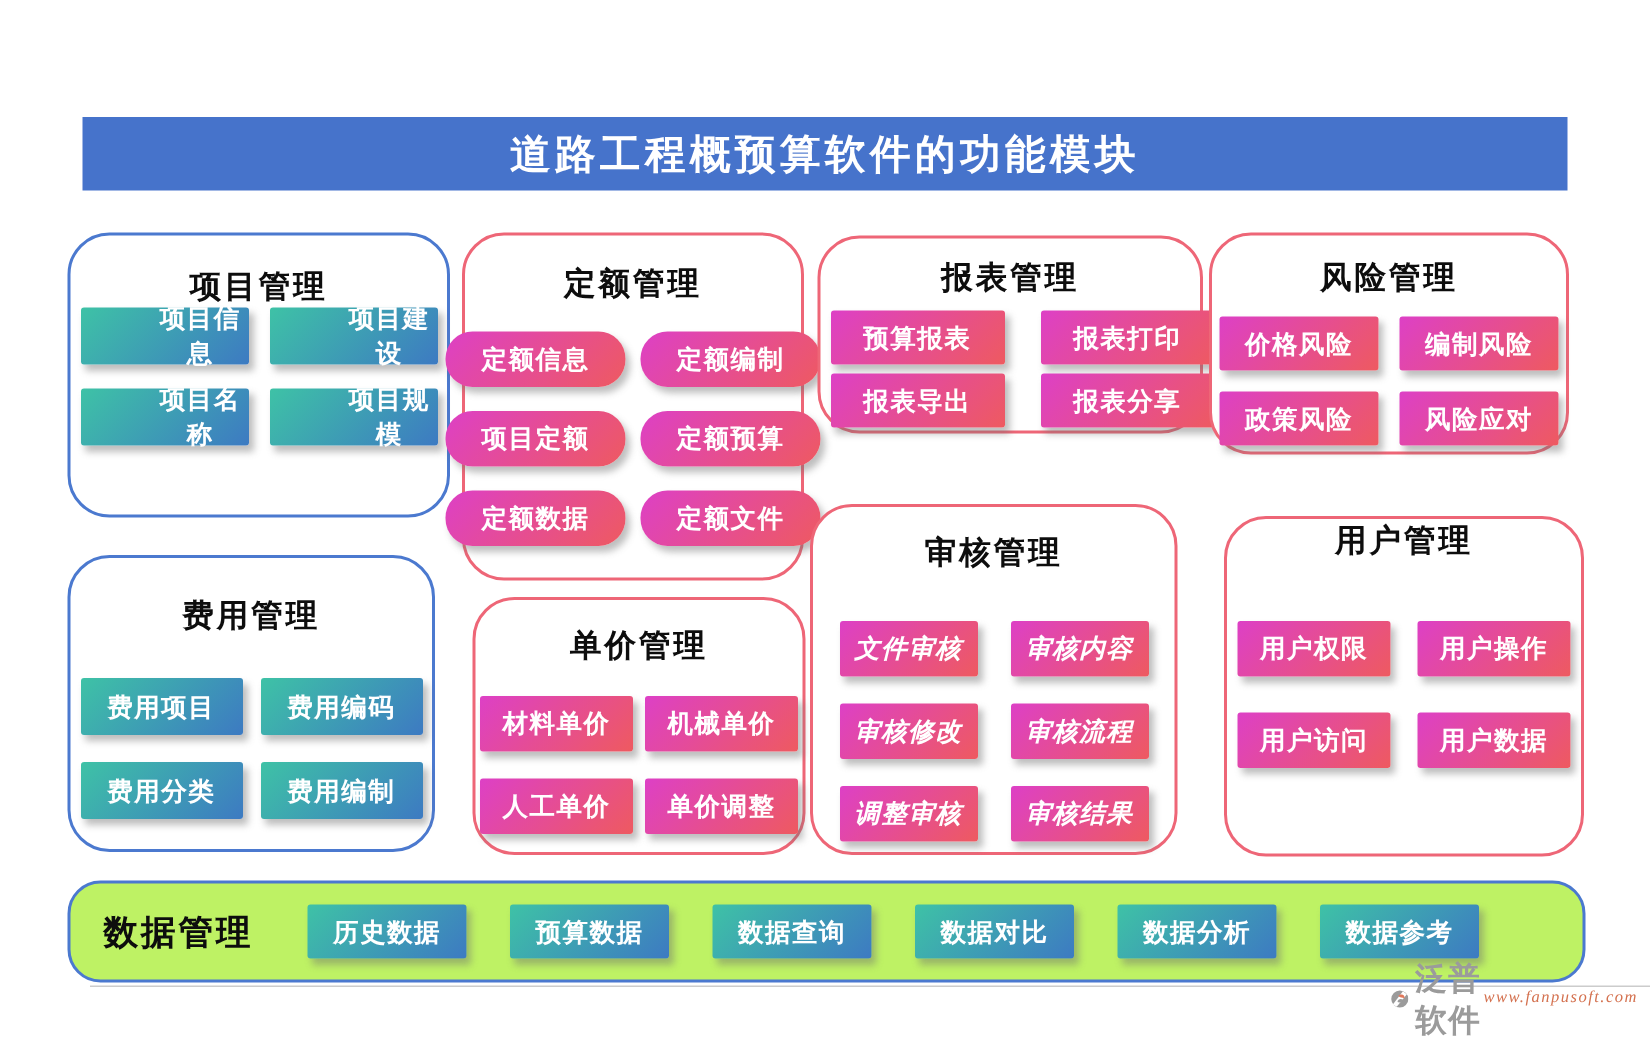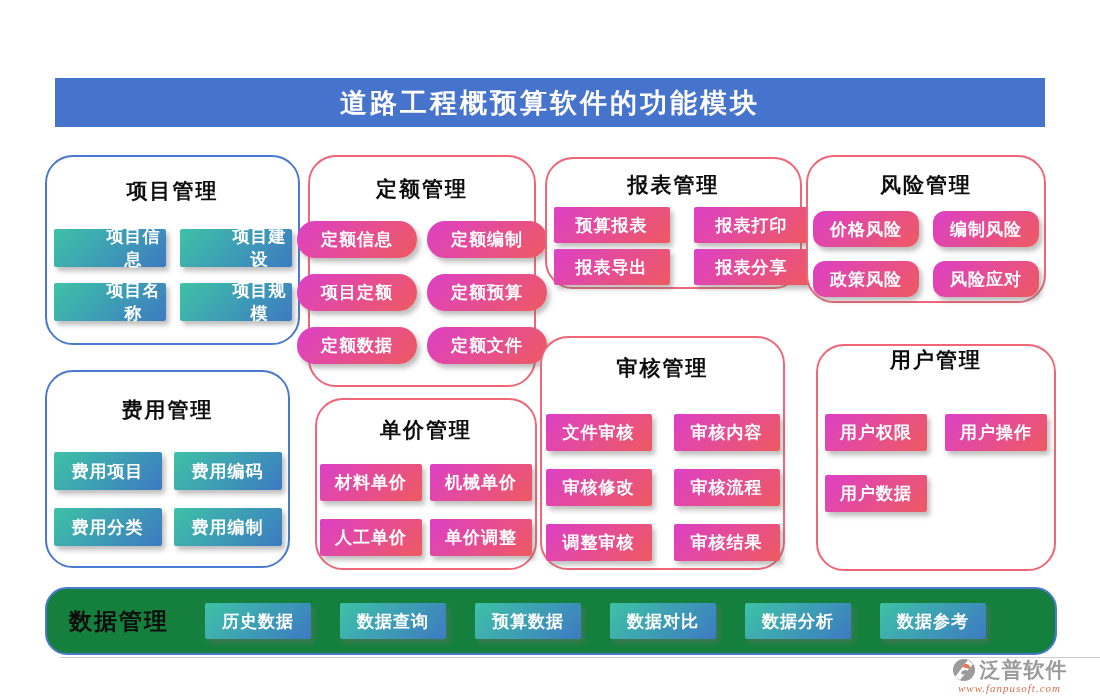--- a/index.html
+++ b/index.html
@@ -30,21 +30,21 @@
     display:flex; align-items:center; justify-content:center;
     border:none; border-radius:2px; cursor:pointer;
     color:#ffffff; font-weight:bold; font-size:17px; letter-spacing:1px;
     font-family:"Liberation Serif","DejaVu Serif",serif;
     box-shadow:3px 4px 5px rgba(110,110,110,0.45);
   }
   .btn.teal { background:linear-gradient(135deg,var(--teal-grad-start,#3ec2a6) 0%,var(--teal-grad-end,#3d7ac2) 100%); }
   .btn.pink { background:linear-gradient(135deg,var(--pink-grad-start,#dd40c6) 0%,var(--pink-grad-end,#ee5a60) 100%); }
 
   #box-project   { left:45px;  top:155px; width:255px; height:190px; padding-top:20px; }
-  #box-project   .box-title { margin-bottom:24px; }
+  #box-project   .box-title { }
   #box-project   .btn-grid { gap:16px 14px; }
   #box-project   .btn { width:112px; height:38px;padding-left:48px; }
 
   #box-cost      { left:45px;  top:370px; width:245px; height:198px; padding-top:24px; }
   #box-cost      .box-title { margin-bottom:28px; }
   #box-cost      .btn-grid { gap:18px 12px; }
   #box-cost      .btn { width:108px; height:38px; }
 
   #box-quota     { left:308px; top:155px; width:228px; height:232px; padding-top:18px; }
   #box-quota     .box-title { margin-bottom:18px; }
@@ -57,46 +57,46 @@
   #box-unitprice .btn { width:102px; height:37px; }
 
   #box-report    { left:545px; top:157px; width:257px; height:132px; padding-top:12px; }
   #box-report    .box-title { margin-bottom:8px; }
   #box-report    .btn-grid { gap:6px 24px;padding-left:16px; }
   #box-report    .btn { width:116px; height:36px; }
 
   #box-audit     { left:540px; top:336px; width:245px; height:234px; padding-top:16px; }
   #box-audit     .box-title { margin-bottom:32px; }
   #box-audit     .btn-grid { gap:18px 22px; }
-  #box-audit     .btn { width:106px; height:37px; }
+  #box-audit     .btn { width:92px; height:37px;font-style:italic; }
 
   #box-risk      { left:806px; top:155px; width:240px; height:148px; padding-top:14px; }
   #box-risk      .box-title { margin-bottom:12px; }
   #box-risk      .btn-grid { gap:14px 14px; }
-  #box-risk      .btn { width:106px; height:36px;border-radius:12px; }
+  #box-risk      .btn { width:106px; height:36px; }
 
   #box-user      { left:816px; top:344px; width:240px; height:227px; }
   #box-user      .box-title { margin-bottom:40px; }
   #box-user      .btn-grid { gap:24px 18px; }
   #box-user      .btn { width:102px; height:37px; }
 
   #data-bar {
     position:absolute; left:45px; top:587px; width:1012px; height:68px;
-    border:2px solid var(--blue-border,#4b79cf); border-radius:22px; background:#15803d;
+    border:2px solid var(--blue-border,#4b79cf); border-radius:22px; background:#bef264;
     display:flex; align-items:center; padding:0 16px;
   }
   #data-bar .bar-title { font-size:23px; font-weight:bold; color:#0d0d0d; letter-spacing:2px; margin:0 36px 0 6px; }
   #data-bar .bar-btns { display:flex; gap:29px; }
   #data-bar .btn { width:106px; height:36px; }
 
   .page-rule { position:absolute; left:60px; top:657px; width:1040px; height:1px; background:#cccccc; }
 
   .footer {
     position:absolute; right:8px; bottom:6px; width:165px;
-    display:flex; flex-direction:column; align-items:center;
+    display:flex; flex-direction:row; align-items:center;
   }
   .footer .brand-row { display:flex; align-items:center; gap:4px; }
   .footer .brand-name { font-size:21px; font-weight:bold; color:var(--brand-gray,#9b9b9b); letter-spacing:1px; }
   .footer .brand-site { font-size:11px; color:var(--brand-orange,#d4714f); letter-spacing:1px; margin-top:-2px;font-style:italic; }
 </style>
 </head>
 <body>
 
 <div class="page">
 
@@ -174,30 +174,31 @@
       <button type="button" class="btn pink">政策风险</button>
       <button type="button" class="btn pink">风险应对</button>
     </div>
   </section>
 
   <section class="box theme-pink" id="box-user">
     <h2 class="box-title">用户管理</h2>
     <div class="btn-grid">
       <button type="button" class="btn pink">用户权限</button>
       <button type="button" class="btn pink">用户操作</button>
+      <button type="button" class="btn pink">用户访问</button>
       <button type="button" class="btn pink">用户数据</button>
     </div>
   </section>
 
   <section id="data-bar">
     <h2 class="bar-title">数据管理</h2>
     <div class="bar-btns">
       <button type="button" class="btn teal">历史数据</button>
+      <button type="button" class="btn teal">预算数据</button>
       <button type="button" class="btn teal">数据查询</button>
-      <button type="button" class="btn teal">预算数据</button>
       <button type="button" class="btn teal">数据对比</button>
       <button type="button" class="btn teal">数据分析</button>
       <button type="button" class="btn teal">数据参考</button>
     </div>
   </section>
 
   <div class="page-rule"></div>
 
   <div class="footer">
     <div class="brand-row">

